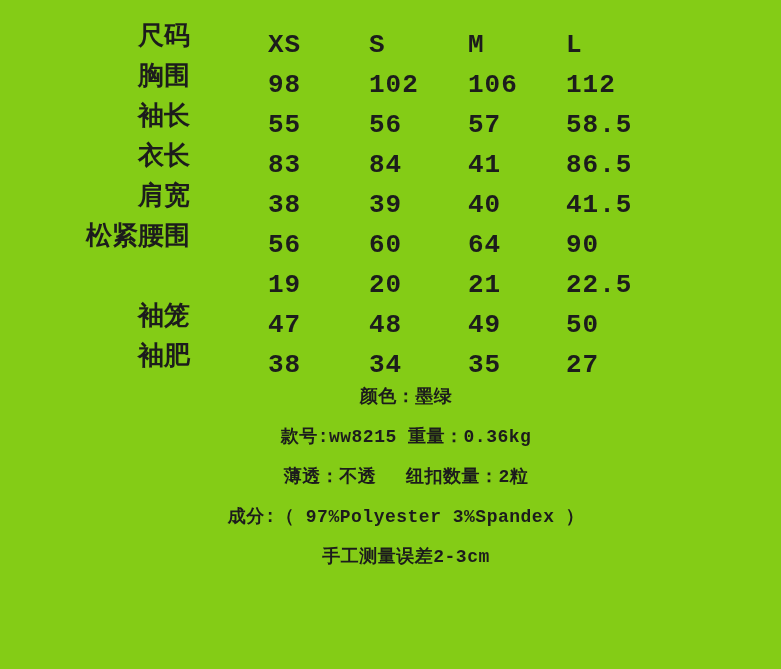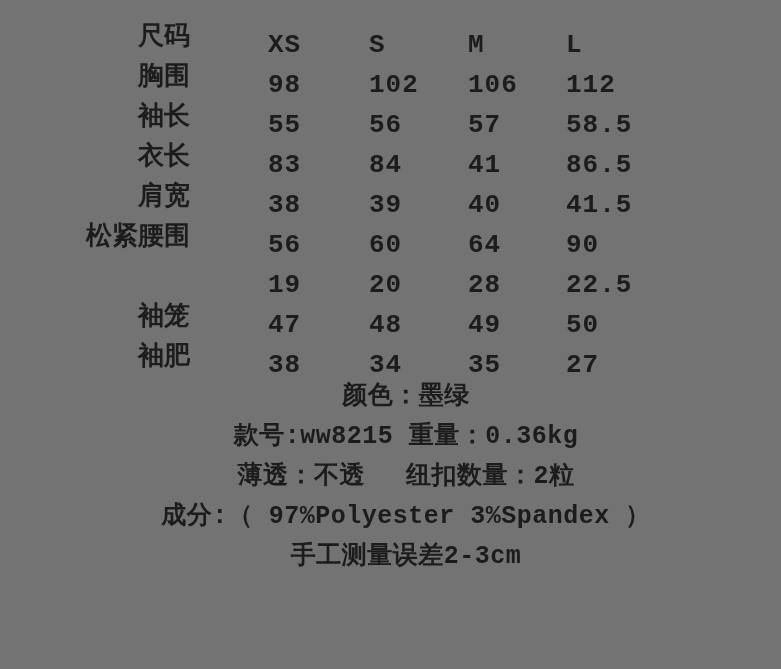--- a/index.html
+++ b/index.html
@@ -4,21 +4,21 @@
 <style>
   html, body {
     margin: 0;
     padding: 0;
     background: #ffffff;
   }
   .page {
     position: relative;
     width: 781px;
     height: 669px;
-    background: #737373;
+    background: #84cc16;
     overflow: hidden;
     font-family: "Liberation Mono", "DejaVu Sans Mono", monospace;
     font-weight: 700;
     color: #1c1c1c;
     box-sizing: border-box;
     padding-top: 17px;
   }
   .size-table {
     width: 781px;
   }
@@ -48,21 +48,21 @@
   .v.c4 { left: 566px; }
   .product-info {
     width: 781px;
     box-sizing: border-box;
     padding-left: 31px;
   }
   .info-line {
     height: 40px;
     line-height: 40px;
     text-align: center;
-    font-size: 25px;
+    font-size: 18px;
     white-space: pre;
     letter-spacing: 0.5px;
   }
 </style>
 </head>
 <body>
 
 <div class="page">
 
   <div class="size-table">
@@ -112,21 +112,21 @@
       <span class="v c1">56</span>
       <span class="v c2">60</span>
       <span class="v c3">64</span>
       <span class="v c4">90</span>
     </div>
 
 
     <div class="trow">
       <span class="v c1">19</span>
       <span class="v c2">20</span>
-      <span class="v c3">28</span>
+      <span class="v c3">21</span>
       <span class="v c4">22.5</span>
     </div>
 
     <div class="trow">
       <span class="lbl">袖笼</span>
       <span class="v c1">47</span>
       <span class="v c2">48</span>
       <span class="v c3">49</span>
       <span class="v c4">50</span>
     </div>

